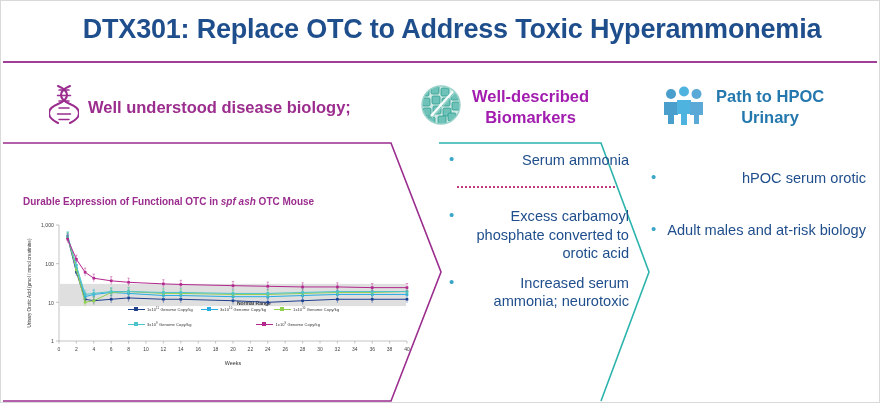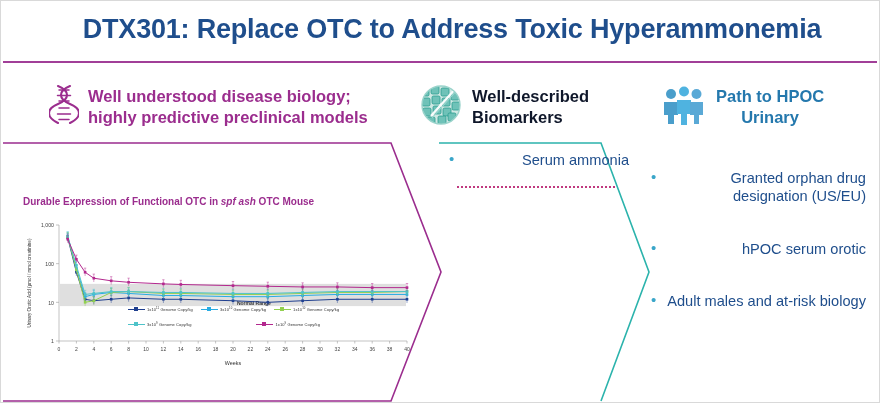--- a/index.html
+++ b/index.html
@@ -66,21 +66,21 @@
   #hdr-biology { left: 48px; width: 350px; }
   #hdr-biomarkers { left: 418px; width: 215px; }
   #hdr-hpoc { left: 660px; width: 230px; }
 
   .hdr-text {
     font-size: 16.5px;
     font-weight: bold;
     line-height: 1.25;
   }
   #hdr-biology .hdr-text { color: #9b2d8e; }
-  #hdr-biomarkers .hdr-text { color: #0f172a; text-align: left; }
+  #hdr-biomarkers .hdr-text { color: #a21caf; text-align: center; }
   #hdr-hpoc .hdr-text { color: #2478ad; text-align: center; }
 
   .hdr-icon { flex: 0 0 auto; display: block; }
 
   
   #panels {
     position: absolute;
     left: 0; top: 140px;
     width: 878px;
     height: 262px;
@@ -190,21 +190,20 @@
             <line x1="8.5" y1="13.5" x2="21.5" y2="13.5"></line>
             <line x1="10" y1="19" x2="20" y2="19"></line>
             <line x1="10" y1="26" x2="20" y2="26"></line>
             <line x1="8.5" y1="32" x2="21.5" y2="32"></line>
             <line x1="10" y1="37.5" x2="20" y2="37.5"></line>
           </g>
         </svg>
       </span>
       <span class="hdr-text">
         <span>Well understood disease biology;</span><br>
-        <span>highly predictive preclinical models</span>
       </span>
     </div>
 
     <div class="hdr" id="hdr-biomarkers">
       <span class="hdr-icon">
         <svg width="44" height="44" viewBox="0 0 44 44">
           <defs>
             <clipPath id="dishclip">
                 <circle cx="22" cy="22" r="19"></circle>
               </clipPath>
@@ -599,23 +598,26 @@
           </div>
         </div>
       </div>
     </div>
 
     <div class="panel-body" id="panel-biomarkers">
       <ul class="bullet-list">
         <li class="bullet-item">Serum ammonia</li>
       </ul>
       <div class="dotted-div"></div>
+      <ul class="bullet-list">
+        <li class="bullet-item">Excess carbamoyl phosphate converted to orotic acid</li>
+        <li class="bullet-item">Increased serum ammonia; neurotoxic</li>
+      </ul>
     </div>
 
     <div class="panel-body" id="panel-hpoc">
       <ul class="bullet-list">
-        <li class="bullet-item">Granted orphan drug designation (US/EU)</li>
         <li class="bullet-item">hPOC serum orotic</li>
         <li class="bullet-item">Adult males and at-risk biology</li>
       </ul>
     </div>
   </div>
 </div>
 
 </body></html>

